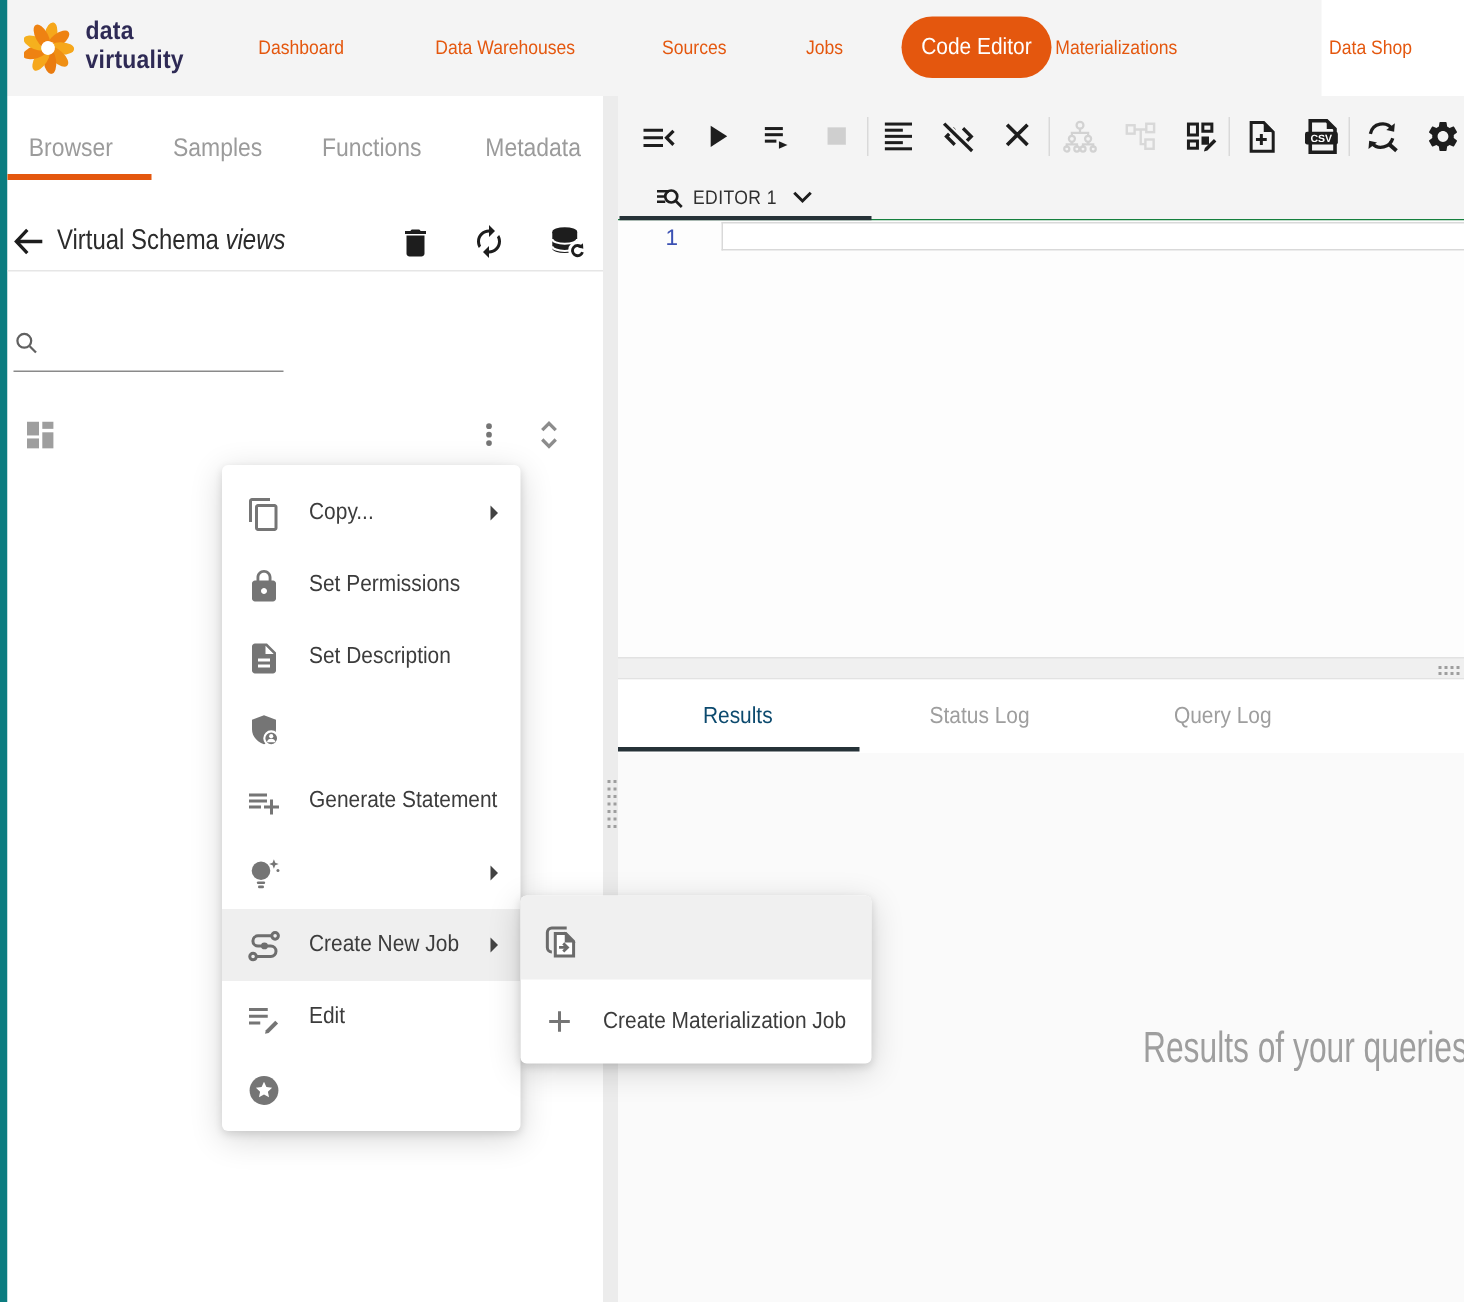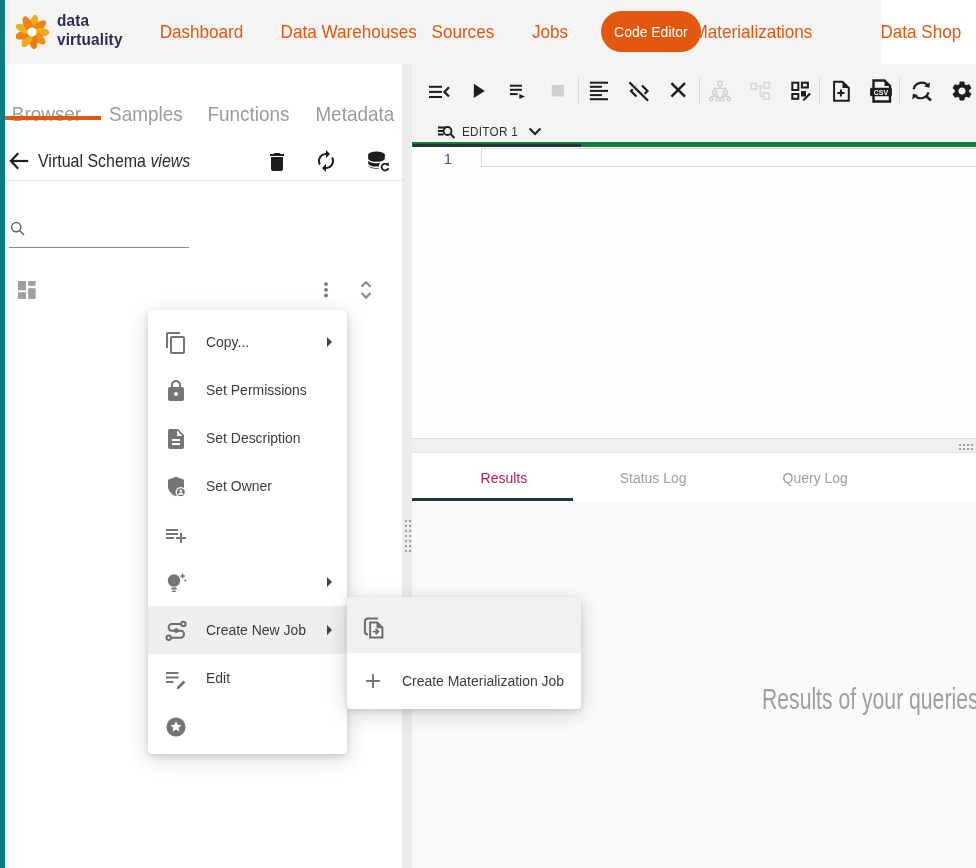--- a/index.html
+++ b/index.html
@@ -6,40 +6,40 @@
   html,body { width:976px; height:868px; overflow:hidden; }
   body { font-family:"Liberation Sans", sans-serif; background:#fff; }
   #page { position:relative; width:976px; height:868px; overflow:hidden; background:#fff; }
   .abs { position:absolute; }
   .t { display:inline-block; transform:scaleX(.9); transform-origin:0 50%; white-space:nowrap; }
   .tc { display:inline-block; transform:scaleX(.9); transform-origin:50% 50%; white-space:nowrap; }
 
   
   #teal { left:0; top:0; width:5px; height:868px; background:#0b7c80; }
   #topnav { left:5px; top:0; width:876px; height:64px; background:#f4f4f4; }
-  .navlink { position:absolute; top:0; height:64px; line-height:64px; font-size:19px; color:#e4570e; text-align:center; }
+  .navlink { position:absolute; top:0; height:64px; line-height:64px; font-size:13px; color:#e4570e; text-align:center; }
   #pill { position:absolute; left:596px; top:11px; width:100px; height:41px; background:#e4570e; border-radius:21px; color:#fff; font-size:15.5px; text-align:center; line-height:41px; }
 
   
   #leftpanel { left:5px; top:64px; width:397px; height:804px; background:#fff; }
-  .ltab { position:absolute; top:22px; height:56px; line-height:56px; font-size:21px; color:#9b9b9b; text-align:center; }
+  .ltab { position:absolute; top:7px; height:56px; line-height:56px; font-size:17px; color:#9b9b9b; text-align:center; }
   #ltab-underline { position:absolute; left:0; top:52px; width:96px; height:4px; background:#e4570e; }
   #lheader-divider { position:absolute; left:0; top:116px; width:397px; height:1px; background:#e6e6e6; }
   #ltitle { position:absolute; left:33px; top:78px; height:38px; line-height:38px; font-size:19px; color:#2b2b2b; } #ltitle .t { transform:scaleX(.84); }
   #search-underline { position:absolute; left:4px; top:183px; width:180px; height:1px; background:#8a8a8a; }
   #schedrow { position:absolute; left:0; top:211px; width:397px; height:40px; }
   #schedtext { position:absolute; left:39px; top:0; height:40px; line-height:40px; font-size:16.5px; color:#424242; } #schedtext .t { transform:scaleX(.85); }
 
   
   #gutter { left:402px; top:64px; width:10px; height:804px; background:#ececec; }
 
   
   #toolbar { left:412px; top:64px; width:564px; height:54px; background:#f4f4f4; }
   .tsep { position:absolute; top:14px; width:1px; height:26px; background:#d9d9d9; }
-  #tabbar { left:412px; top:118px; width:564px; height:29px; background:#f4f4f4; border-bottom:5px solid #15803d; }
+  #tabbar { left:412px; top:118px; width:564px; height:29px; background:#f4f4f4; border-bottom:1px solid #15803d; }
   #edtab-underline { position:absolute; left:1px; top:26px; width:168px; height:3px; background:#263238; }
   #edtab-label { position:absolute; left:50px; top:0; height:27px; line-height:27px; font-size:13px; letter-spacing:.3px; color:#2f2f2f; }
   #code { left:412px; top:147px; width:564px; height:291px; background:#fdfdfd; }
   #lineno { position:absolute; left:22px; top:3px; width:18px; text-align:right; font-size:15px; color:#3b51b3; }
   #activeline { position:absolute; left:69px; top:1px; width:495px; height:19px; background:#fff; border:1px solid #d9d9d9; border-right:none; }
 
   
   #resizebar { left:412px; top:438px; width:564px; height:15px; background:#f0f0f0; border-top:1px solid #e2e2e2; border-bottom:1px solid #e2e2e2; }
   #rtabs { left:412px; top:453px; width:564px; height:49px; background:#fff; }
   .rtab { position:absolute; top:0; height:49px; line-height:49px; font-size:15.5px; color:#9e9e9e; text-align:center; }
@@ -295,21 +295,21 @@
     <div class="grip-dot" style="left:551px; top:5px;"></div>
     <div class="grip-dot" style="left:555px; top:5px;"></div>
     <div class="grip-dot" style="left:559px; top:5px;"></div>
     <div class="grip-dot" style="left:547px; top:9px;"></div>
     <div class="grip-dot" style="left:551px; top:9px;"></div>
     <div class="grip-dot" style="left:555px; top:9px;"></div>
     <div class="grip-dot" style="left:559px; top:9px;"></div>
   </div>
 
   <div id="rtabs" class="abs">
-    <div class="rtab" style="left:32px; width:120px; color:#be185d;"><span class="tc">Results</span></div>
+    <div class="rtab" style="left:20px; width:120px; color:#0c4a6e;"><span class="tc">Results</span></div>
     <div class="rtab" style="left:343px; width:120px;"><span class="tc">Query Log</span></div>
     <div class="rtab" style="left:181px; width:120px;"><span class="tc">Status Log</span></div>
     <div id="rtab-underline"></div>
   </div>
 
   <div id="results" class="abs">
     <div id="bigres"><span class="t">Results of your queries will be displayed here</span></div>
   </div>
 
   <div id="menu" class="abs">
@@ -332,26 +332,26 @@
       </svg>
       <div class="txt"><span class="t">Set Description</span></div>
     </div>
     <div class="mi" style="top:152px;">
       <svg class="micon" width="24" height="24" viewBox="0 0 24 24" fill="#757575">
         <path d="M12 1.8 L20 4.8 V11 c0 5-3.4 8.6-8 10.2 C7.4 19.6 4 16 4 11 V4.8 z"></path>
         <circle cx="16.8" cy="17.2" r="4.6" fill="#757575" stroke="#fff" stroke-width="1.4"></circle>
         <circle cx="16.8" cy="15.8" r="1.4" fill="#fff"></circle>
         <path d="M13.9 19.8 a3 3 0 0 1 5.8 0 z" fill="#fff"></path>
       </svg>
-      <div class="txt"><span class="t">Set Owner</span></div>
     </div>
     <div class="mi" style="top:200px;">
       <svg class="micon" width="24" height="24" viewBox="0 0 24 24" fill="#757575">
         <path d="M14 10H2v2h12v-2zm0-4H2v2h12V6zm4 8v-4h-2v4h-4v2h4v4h2v-4h4v-2h-4zM2 16h8v-2H2v2z"></path>
       </svg>
+      <div class="txt"><span class="t">Generate Statement</span></div>
     </div>
     <div class="mi" style="top:248px;">
       <svg class="micon" width="24" height="24" viewBox="0 0 24 24" fill="#757575">
         <circle cx="10" cy="9.5" r="6.2"></circle>
         <rect x="7.2" y="16.6" width="5.6" height="1.8" rx=".9"></rect>
         <rect x="8" y="19.4" width="4" height="1.7" rx=".85"></rect>
         <path d="M18.6 1.8 l.9 2.3 2.3 .9 -2.3 .9 -.9 2.3 -.9 -2.3 -2.3 -.9 2.3 -.9 z"></path>
         <circle cx="21.3" cy="9.4" r="1"></circle>
       </svg>
       <div class="marrow"></div>

